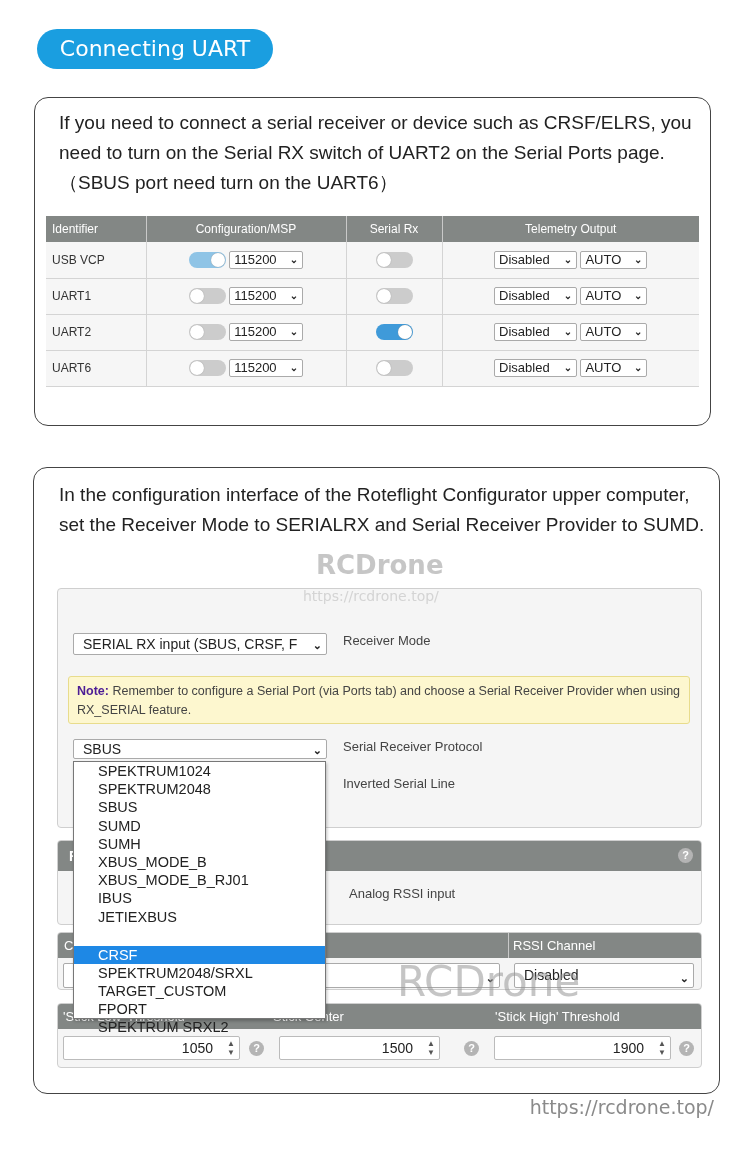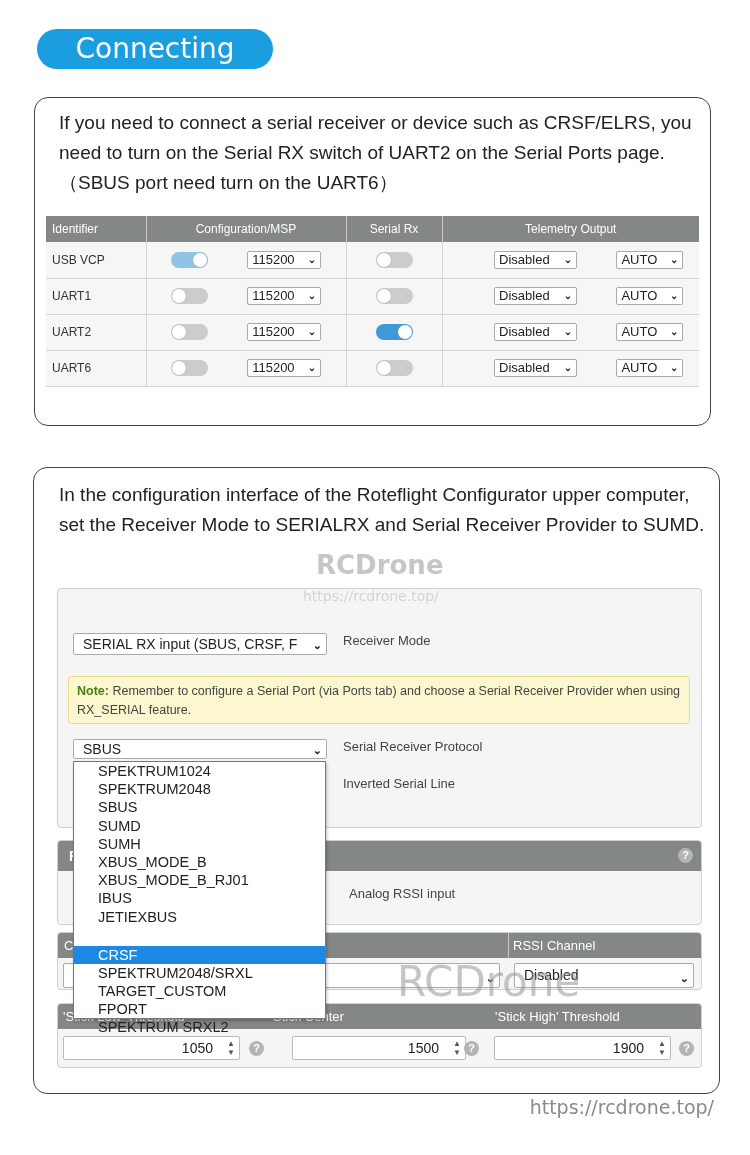--- a/index.html
+++ b/index.html
@@ -1,18 +1,18 @@
 <!DOCTYPE html>
 <html><head>
 <meta charset="utf-8">
 <style>
   * { box-sizing: border-box; margin: 0; padding: 0; }
   body { width: 750px; height: 1155px; background: #ffffff; font-family: "DejaVu Sans", sans-serif; position: relative; overflow: hidden; color: #222; }
 
-  .title-pill { position: absolute; left: 37px; top: 29px; width: 236px; height: 40px; background: #1a9ee0; border-radius: 20px; color: #fff; font-size: 28px; line-height: 40px; text-align: center; }
+  .title-pill { position: absolute; left: 37px; top: 29px; width: 236px; height: 40px; background: #1a9ee0; border-radius: 20px; color: #fff; font-size: 22px; line-height: 40px; text-align: center; }
 
   .card { position: absolute; border: 1.5px solid #444; border-radius: 14px; background: #fff; }
   .card1 { left: 34px; top: 97px; width: 677px; height: 329px; }
   .card2 { left: 33px; top: 467px; width: 687px; height: 627px; }
 
   .intro { position: absolute; font-family: "Liberation Sans", sans-serif; font-size: 19px; line-height: 30px; color: #222; }
   .card1 .intro { left: 24px; top: 10px; width: 640px; }
   .card2 .intro { left: 25px; top: 12px; width: 650px; }
 
   
@@ -23,32 +23,32 @@
   .ports td:first-child { text-align: left; padding-left: 6px; }
   .ports td:last-child, .ports th:last-child { border-right: none; }
 
   .toggle { display: inline-block; width: 37px; height: 16px; border-radius: 8px; background: #cccccc; position: relative; vertical-align: middle; }
   .toggle .knob { position: absolute; top: 1px; left: 1px; width: 14px; height: 14px; border-radius: 50%; background: #fff; box-shadow: 0 0 1px #888; }
   .toggle.on { background: #3f9ad9; }
   .toggle.on .knob { left: 22px; }
   .toggle.on-light { background: #8fc4e6; }
   .toggle.on-light .knob { left: 22px; }
 
-  .sel { display: inline-block; height: 18px; border: 1px solid #aaa; border-radius: 2px; background: #fff; font-size: 13px; line-height: 16px; padding: 0 4px; vertical-align: middle; text-align: left; position: relative; color: #222; font-family: "Liberation Sans", sans-serif; margin-left: 36px; }
+  .sel { display: inline-block; height: 18px; border: 1px solid #aaa; border-radius: 2px; background: #fff; font-size: 13px; line-height: 16px; padding: 0 4px; vertical-align: middle; text-align: left; position: relative; color: #222; font-family: "Liberation Sans", sans-serif; }
   .sel .chev { position: absolute; right: 4px; top: 0; font-size: 10px; font-weight: bold; }
 
   
   .panel { position: absolute; border: 1px solid #cfcfcf; border-radius: 4px; background: #f5f5f5; font-family: "Liberation Sans", sans-serif; overflow: hidden; }
   .panel-head { background: #838785; color: #fff; font-size: 14px; height: 30px; line-height: 30px; padding-left: 11px; font-weight: bold; position: relative; }
   .rx-panel { left: 23px; top: 120px; width: 645px; height: 240px; }
   .label { position: absolute; font-size: 13px; color: #444; }
   .select-wide { position: absolute; height: 22px; border: 1px solid #aaa; border-radius: 2px; background: #fff; font-size: 14px; line-height: 20px; padding-left: 9px; color: #222; }
   .select-wide .chev { position: absolute; right: 4px; top: 1px; font-size: 11px; font-weight: bold; }
   .note { position: absolute; left: 10px; top: 87px; width: 622px; height: 48px; background: #fdf7cf; border: 1px solid #e8dc8c; border-radius: 3px; font-size: 12.5px; color: #444; padding: 5px 8px; line-height: 19px; }
-  .note b { color: #4d7c0f; }
+  .note b { color: #4c1d95; }
 
   .rssi-panel { left: 23px; top: 372px; width: 645px; height: 85px; }
   .help-icon { position: absolute; width: 15px; height: 15px; border-radius: 50%; background: #b4b4b4; color: #fff; font-size: 11px; line-height: 15px; text-align: center; font-weight: bold; }
 
   .chan-panel { left: 23px; top: 464px; width: 645px; height: 58px; }
   .chan-head { background: #838785; height: 25px; position: relative; color: #fff; font-size: 13px; }
   .thresh-panel { left: 23px; top: 535px; width: 645px; height: 65px; }
   .num-input { position: absolute; height: 24px; border: 1px solid #bbb; border-radius: 2px; background: #fff; font-size: 14px; line-height: 22px; text-align: right; padding-right: 26px; color: #222; }
   .spin { position: absolute; right: 4px; top: 2px; font-size: 8px; line-height: 9px; color: #555; text-align: center; }
 
@@ -176,21 +176,21 @@
     <div class="chan-head">
       <span style="position:absolute; left:5px; top:5px;">'Stick Low' Threshold</span>
       <span style="position:absolute; left:215px; top:5px;">Stick Center</span>
       <span style="position:absolute; left:437px; top:5px;">'Stick High' Threshold</span>
     </div>
     <div class="num-input" style="left:5px; top:32px; width:177px;">
       <span>1050</span>
       <span class="spin">▲<br>▼</span>
     </div>
     <span class="help-icon" style="left:191px; top:37px;">?</span>
-    <div class="num-input" style="left:234px; top:32px; width:174px;padding-left:25px;">
+    <div class="num-input" style="left:221px; top:32px; width:161px;padding-left:25px;">
       <span>1500</span>
       <span class="spin">▲<br>▼</span>
     </div>
     <span class="help-icon" style="left:406px; top:37px;">?</span>
     <div class="num-input" style="left:436px; top:32px; width:177px;">
       <span>1900</span>
       <span class="spin">▲<br>▼</span>
     </div>
     <span class="help-icon" style="left:621px; top:37px;">?</span>
   </div>

